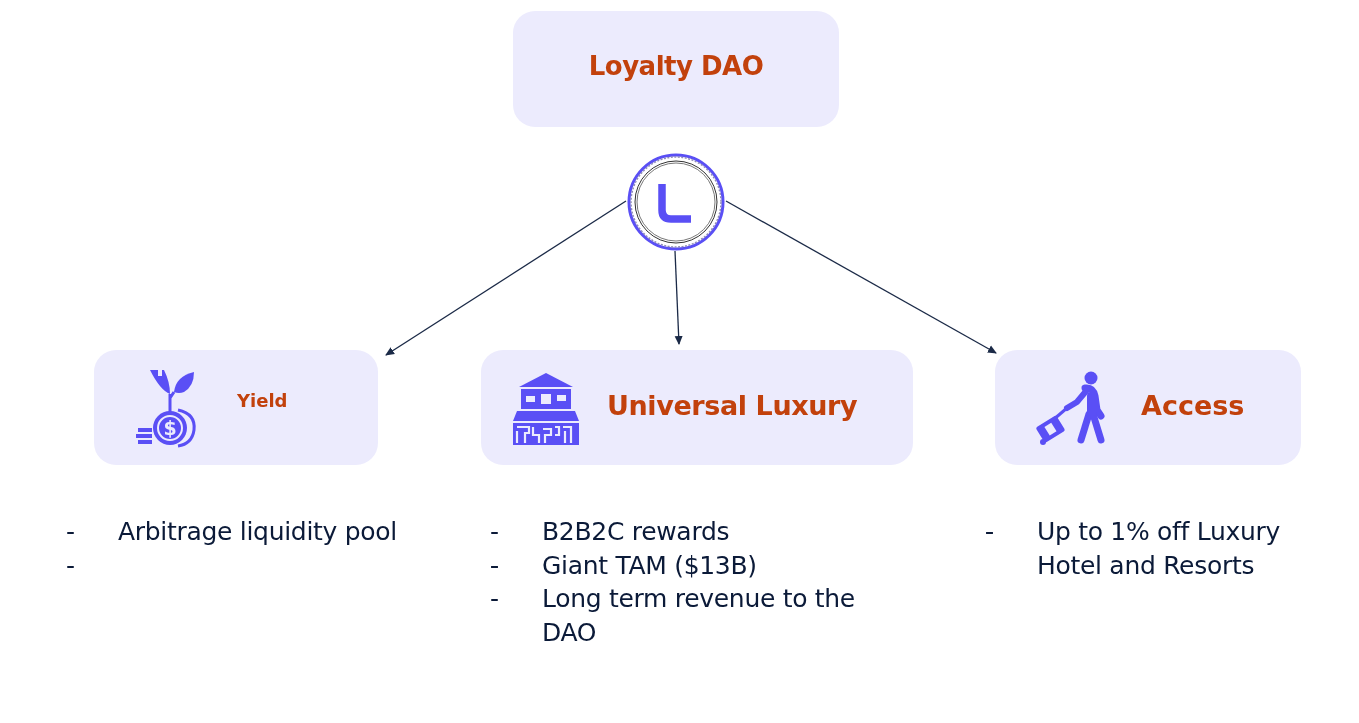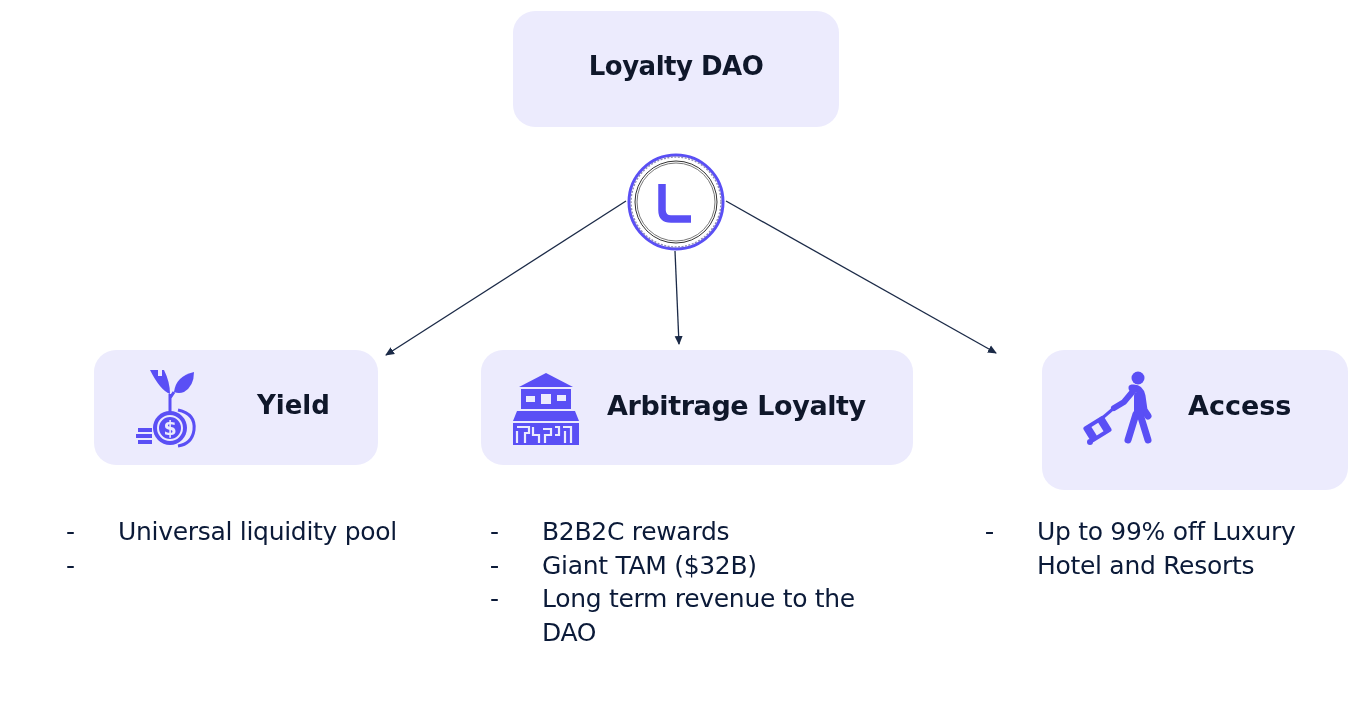--- a/index.html
+++ b/index.html
@@ -1,28 +1,28 @@
 <!DOCTYPE html>
 <html><head>
   <meta charset="utf-8">
   <style>
     html, body { margin: 0; padding: 0; background: #ffffff; }
     body { width: 1359px; height: 723px; position: relative; overflow: hidden;
            font-family: "DejaVu Sans", sans-serif; }
     .box { position: absolute; background: #ecebfd; border-radius: 22px; }
-    .box-title { position: absolute; font-weight: bold; color: #0f172a;
+    .box-title { position: absolute; font-weight: bold; color: #c2410c;
                  font-family: "DejaVu Sans", sans-serif; white-space: nowrap; }
     #root-box { left: 513px; top: 11px; width: 326px; height: 116px; }
     #root-box .box-title { left: 0; right: 0; top: 40px; text-align: center; font-size: 26px; letter-spacing: -0.5px; }
     #yield-box { left: 94px; top: 350px; width: 284px; height: 115px; }
     #loyalty-box { left: 481px; top: 350px; width: 432px; height: 115px; }
-    #access-box { left: 995px; top: 350px; width: 306px; height: 140px; margin-left: 47px; }
+    #access-box { left: 995px; top: 350px; width: 306px; height: 115px; }
     .icon { position: absolute; }
     #yield-box .icon { left: 40px; top: 18px; width: 72px; height: 80px; }
-    #yield-box .box-title { left: 143px; top: 40px; font-size: 26px; margin-left: 20px; }
+    #yield-box .box-title { left: 143px; top: 40px; font-size: 18px; }
     #loyalty-box .icon { left: 30px; top: 23px; width: 70px; height: 72px; }
     #loyalty-box .box-title { left: 126px; top: 40px; font-size: 27px; letter-spacing: -0.4px; }
     #access-box .icon { left: 40px; top: 20px; width: 74px; height: 76px; }
     #access-box .box-title { left: 146px; top: 40px; font-size: 27px; }
     #connectors { position: absolute; left: 0; top: 0; width: 1359px; height: 723px; }
     #logo { position: absolute; left: 627px; top: 153px; width: 98px; height: 98px; }
     .list { position: absolute; margin: 0; padding: 0; list-style: none;
             font-family: "DejaVu Sans", sans-serif; font-size: 25px; line-height: 33.7px;
             color: #0b1a38; letter-spacing: -0.3px; }
     .list li { position: relative; padding-left: 52px; }
@@ -77,21 +77,21 @@
   <svg class="icon" viewBox="0 0 70 72">
     <path d="M35,0 L62,14 L8,14 Z" fill="#5a4ff5"></path>
     <rect x="10" y="16" width="50" height="20" fill="#5a4ff5"></rect>
     <rect x="15" y="23" width="9" height="6" fill="#ecebfd"></rect>
     <rect x="30" y="21" width="10" height="10" fill="#ecebfd"></rect>
     <rect x="46" y="22" width="9" height="6" fill="#ecebfd"></rect>
     <path d="M6,38 L64,38 L68,48 L2,48 Z" fill="#5a4ff5"></path>
     <rect x="2" y="50" width="66" height="22" fill="#5a4ff5"></rect>
     <path d="M6,54 L18,54 L18,60 L14,60 L14,70 M6,58 L6,70 M22,54 L22,62 L28,62 L28,70 M32,56 L40,56 L40,62 L34,62 L34,70 M44,54 L48,54 L48,62 L44,62 M52,54 L60,54 L60,70 M54,58 L54,70" fill="none" stroke="#ecebfd" stroke-width="2.2"></path>
   </svg>
-  <div class="box-title">Arbitrage Loyalty</div>
+  <div class="box-title">Universal Luxury</div>
 </div>
 
 <div class="box" id="access-box">
   <svg class="icon" viewBox="0 0 74 76">
     <circle cx="56" cy="8" r="6.5" fill="#5a4ff5"></circle>
     <path d="M50,18 Q58,17 60,26 L62,40 L66,46" fill="none" stroke="#5a4ff5" stroke-width="7" stroke-linecap="round" stroke-linejoin="round"></path>
     <path d="M52,20 L42,32 L32,38" fill="none" stroke="#5a4ff5" stroke-width="6" stroke-linecap="round"></path>
     <path d="M54,44 L46,70" fill="none" stroke="#5a4ff5" stroke-width="7" stroke-linecap="round"></path>
     <path d="M58,44 L66,70" fill="none" stroke="#5a4ff5" stroke-width="7" stroke-linecap="round"></path>
     <rect x="52" y="22" width="10" height="24" rx="4" fill="#5a4ff5"></rect>
@@ -99,27 +99,27 @@
     <g transform="rotate(-32 16 60)">
       <rect x="4" y="50" width="24" height="18" rx="2" fill="#5a4ff5"></rect>
       <rect x="12" y="54" width="8" height="10" fill="#ecebfd"></rect>
     </g>
     <circle cx="8" cy="72" r="3" fill="#5a4ff5"></circle>
   </svg>
   <div class="box-title">Access</div>
 </div>
 
 <ul class="list" id="yield-list">
-  <li><span class="dash">-</span><span>Universal liquidity pool</span></li>
+  <li><span class="dash">-</span><span>Arbitrage liquidity pool</span></li>
   <li><span class="dash">-</span></li>
 </ul>
 
 <ul class="list" id="loyalty-list">
   <li><span class="dash">-</span><span>B2B2C rewards</span></li>
   <li><span class="dash">-</span></li>
-  <li><span class="dash">-</span><span>Giant TAM ($32B)</span></li>
+  <li><span class="dash">-</span><span>Giant TAM ($13B)</span></li>
   <li><span class="dash">-</span><span>Long term revenue to the DAO</span></li>
 </ul>
 
 <ul class="list" id="access-list">
   <li><span class="dash">-</span></li>
-  <li><span class="dash">-</span><span>Up to 99% off Luxury Hotel and Resorts</span></li>
+  <li><span class="dash">-</span><span>Up to 1% off Luxury Hotel and Resorts</span></li>
 </ul>
 
 </body></html>

